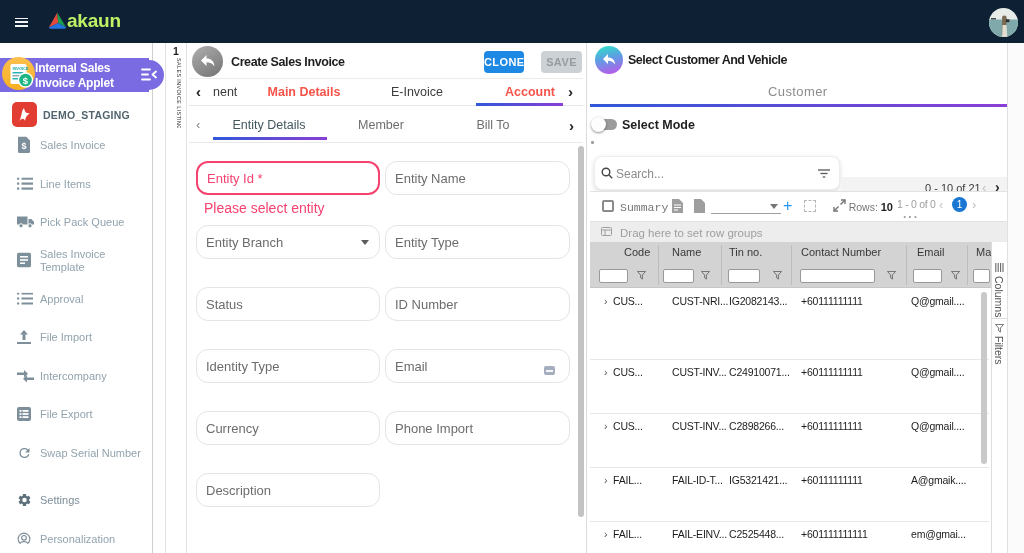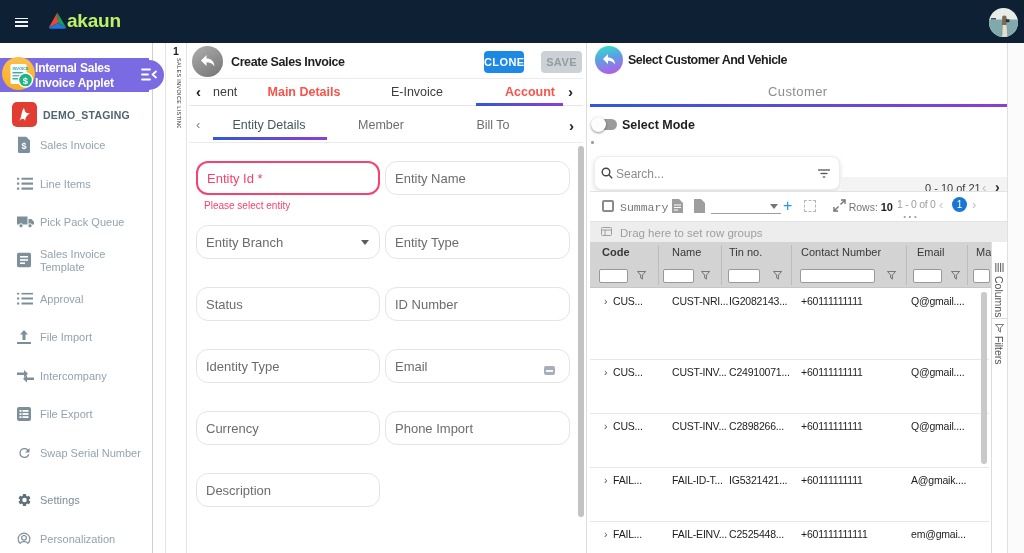--- a/index.html
+++ b/index.html
@@ -237,21 +237,21 @@
 <div class="tabtx" style="left:493px;top:118px;color:#6e6e6e;">Bill To</div>
 <div class="chev" style="left:196px;top:117px;color:#888;font-weight:normal;font-size:13px;">‹</div>
 <div class="chev" style="left:569px;top:117px;">›</div>
 
 <div class="fld" style="left:196px;top:153px;width:184px;border:2px solid #f5426f;">
     <div class="lb" style="color:#f5426f;">Entity Id *</div>
   </div>
 <div class="fld" style="left:385px;top:153px;width:185px;">
     <div class="lb">Entity Name</div>
   </div>
-<div class="abs" style="left:204px;top:200px;font-size:10px;color:#f5426f;">Please select entity</div>
+<div class="abs" style="left:204px;top:200px;font-size:14px;color:#f5426f;">Please select entity</div>
 <div class="fld" style="left:196px;top:217px;width:184px;">
     <div class="lb">Entity Branch</div>
     <div class="abs" style="right:10px;top:14px;width:0;height:0;border-left:4px solid transparent;border-right:4px solid transparent;border-top:5px solid #5b5b5b;"></div>
   </div>
 <div class="fld" style="left:385px;top:217px;width:185px;">
     <div class="lb">Entity Type</div>
   </div>
 <div class="fld" style="left:196px;top:279px;width:184px;">
     <div class="lb">Status</div>
   </div>
@@ -354,21 +354,21 @@
 <div class="abs" style="left:590px;top:222px;width:417px;height:20px;background:#ededed;"></div>
 <svg class="abs" style="left:601px;top:227px;" width="11" height="9" viewBox="0 0 11 9">
     <rect x="0.5" y="0.5" width="10" height="8" rx="1" fill="none" stroke="#9e9e9e"></rect>
     <line x1="0.5" y1="3" x2="10.5" y2="3" stroke="#9e9e9e"></line>
     <line x1="4" y1="3" x2="4" y2="8.5" stroke="#9e9e9e"></line>
   </svg>
 <div class="abs" style="left:620px;top:227px;font-size:11.5px;color:#9e9e9e;">Drag here to set row groups</div>
 
 <div class="abs" style="left:590px;top:242px;width:401px;height:22px;background:#d3d3d3;"></div>
 <div class="abs" style="left:590px;top:264px;width:401px;height:24px;background:#d3d3d3;border-bottom:1px solid #c6c6c6;"></div>
-<div class="hcell" style="left:602px;top:246px;font-weight:bold;">Code</div>
+<div class="hcell" style="left:624px;top:246px;">Code</div>
 <div class="hcell" style="left:672px;top:246px;">Name</div>
 <div class="hcell" style="left:729px;top:246px;">Tin no.</div>
 <div class="hcell" style="left:801px;top:246px;">Contact Number</div>
 <div class="hcell" style="left:917px;top:246px;">Email</div>
 <div class="hcell" style="left:976px;top:246px;">Mai</div>
 
 <div class="abs" style="left:658px;top:245px;width:1px;height:40px;background:#bcbcbc;"></div>
 <div class="abs" style="left:721px;top:245px;width:1px;height:40px;background:#bcbcbc;"></div>
 <div class="abs" style="left:791px;top:245px;width:1px;height:40px;background:#bcbcbc;"></div>
 <div class="abs" style="left:906px;top:245px;width:1px;height:40px;background:#bcbcbc;"></div>

